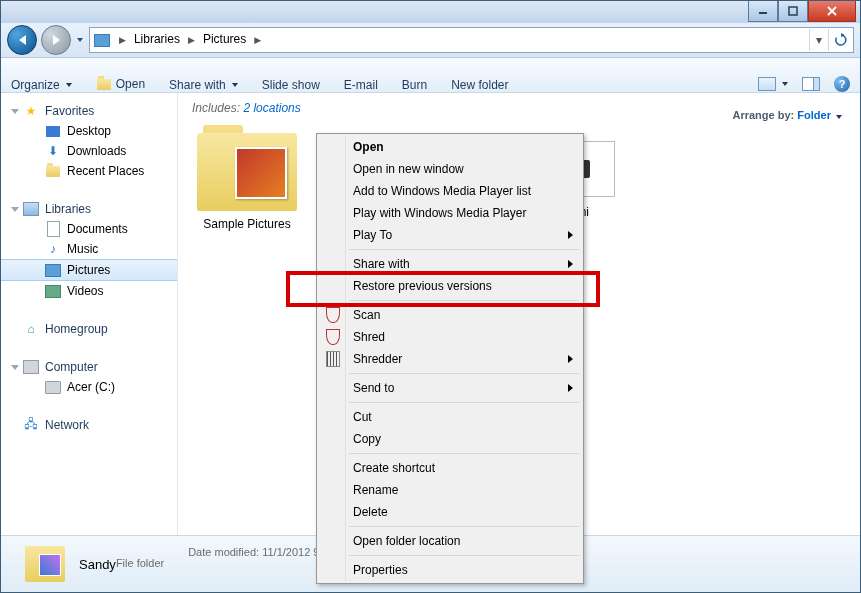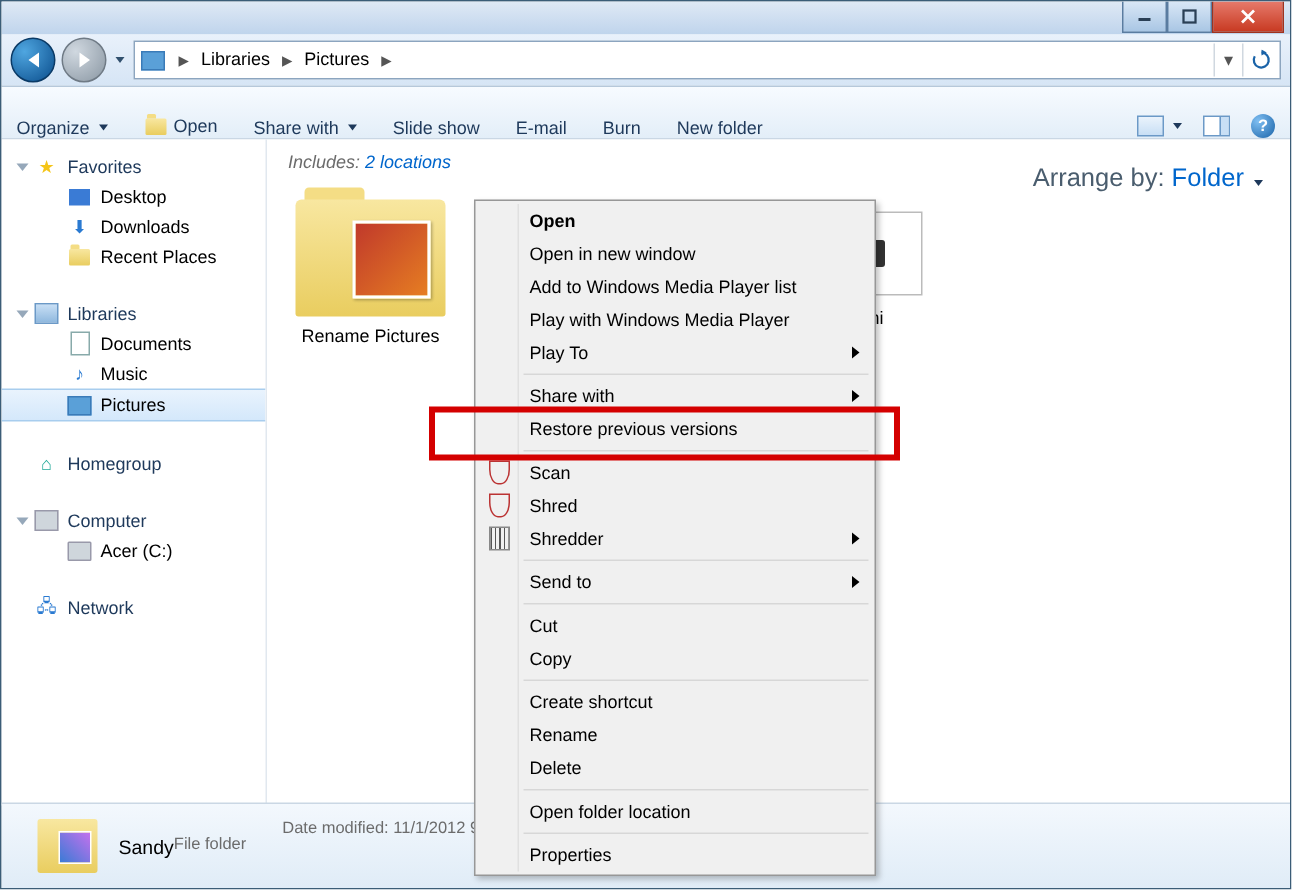--- a/index.html
+++ b/index.html
@@ -46,21 +46,21 @@
 .side-head .exp { width:0;height:0;border-left:4px solid transparent;border-right:4px solid transparent;border-top:5px solid #96a8ba; margin-right:-2px; }
 .side-item { display:flex; align-items:center; gap:6px; padding:2px 10px 2px 44px; color:#000; }
 .side-item.sel { background:linear-gradient(to bottom,#e9f3fd,#d4e8fb); border:1px solid #a8cdee; border-left:none; border-right:none; }
 .ico { width:16px; height:16px; display:inline-flex; align-items:center; justify-content:center; font-size:12px; }
 
 .main { flex:1; position:relative; }
 .lib-header { padding:8px 14px 4px; }
 .lib-title { color:#1f7a2f; font-size:19px; }
 .lib-sub { color:#6b6b6b; font-size:12px;font-style:italic; }
 .lib-sub .link { color:#0066cc; }
-.arrange { position:absolute; right:18px; top:16px; color:#4a5d6e; font-size:17px; }
+.arrange { position:absolute; right:18px; top:16px; color:#4a5d6e; font-size:11px;font-weight:bold; }
 .arrange .val { color:#0066cc; }
 .items { padding:14px; display:flex; gap:36px; }
 .item { width:110px; text-align:center; }
 .thumb { width:100px; height:78px; margin:0 auto 6px; position:relative; }
 .folder-back { position:absolute; inset:0; background:linear-gradient(to bottom,#f8e7a0,#e9cd5f); border-radius:4px 4px 2px 2px; }
 .folder-tab { position:absolute; left:6px; top:-8px; width:40px; height:12px; background:#f4dd85; border-radius:3px 3px 0 0; }
 .folder-img { position:absolute; right:10px; top:14px; width:48px; height:48px; background:linear-gradient(135deg,#c0392b,#e67e22); border:2px solid #fff; box-shadow:1px 1px 2px rgba(0,0,0,.3); }
 .imac { width:62px; height:54px; margin:8px auto; border:1px solid #bbb; background:#fff; position:relative; }
 .imac::after { content:""; position:absolute; left:20px; top:18px; width:18px; height:18px; background:#333; border-radius:2px; }
 .item-label { font-size:12px; color:#000; }
@@ -239,20 +239,26 @@
         <div class="side-item">
             <span class="ico i-music">♪</span>
             <span>Music</span>
           </div>
         <div class="side-item sel">
             <span class="ico">
               <span class="i-pic"></span>
             </span>
             <span>Pictures</span>
           </div>
+        <div class="side-item">
+            <span class="ico">
+              <span class="i-vid"></span>
+            </span>
+            <span>Videos</span>
+          </div>
       </div>
       <div class="side-group">
         <div class="side-head">
             <span class="exp" style="visibility:hidden"></span>
             <span class="ico i-home">⌂</span>
             <span>Homegroup</span>
           </div>
       </div>
       <div class="side-group">
         <div class="side-head">
@@ -290,21 +296,21 @@
         <span class="val">Folder</span>
         <span class="dd-tri"></span>
       </div>
       <div class="items">
         <div class="item">
           <div class="thumb">
             <div class="folder-tab"></div>
               <div class="folder-back"></div>
               <div class="folder-img"></div>
           </div>
-          <div class="item-label">Rename Pictures</div>
+          <div class="item-label">Sample Pictures</div>
         </div>
         <div class="item" style="margin-left:190px">
           <div class="imac"></div>
           <div class="item-label">ini</div>
         </div>
       </div>
     </div>
   </div>
 
   <div class="ctxmenu">

